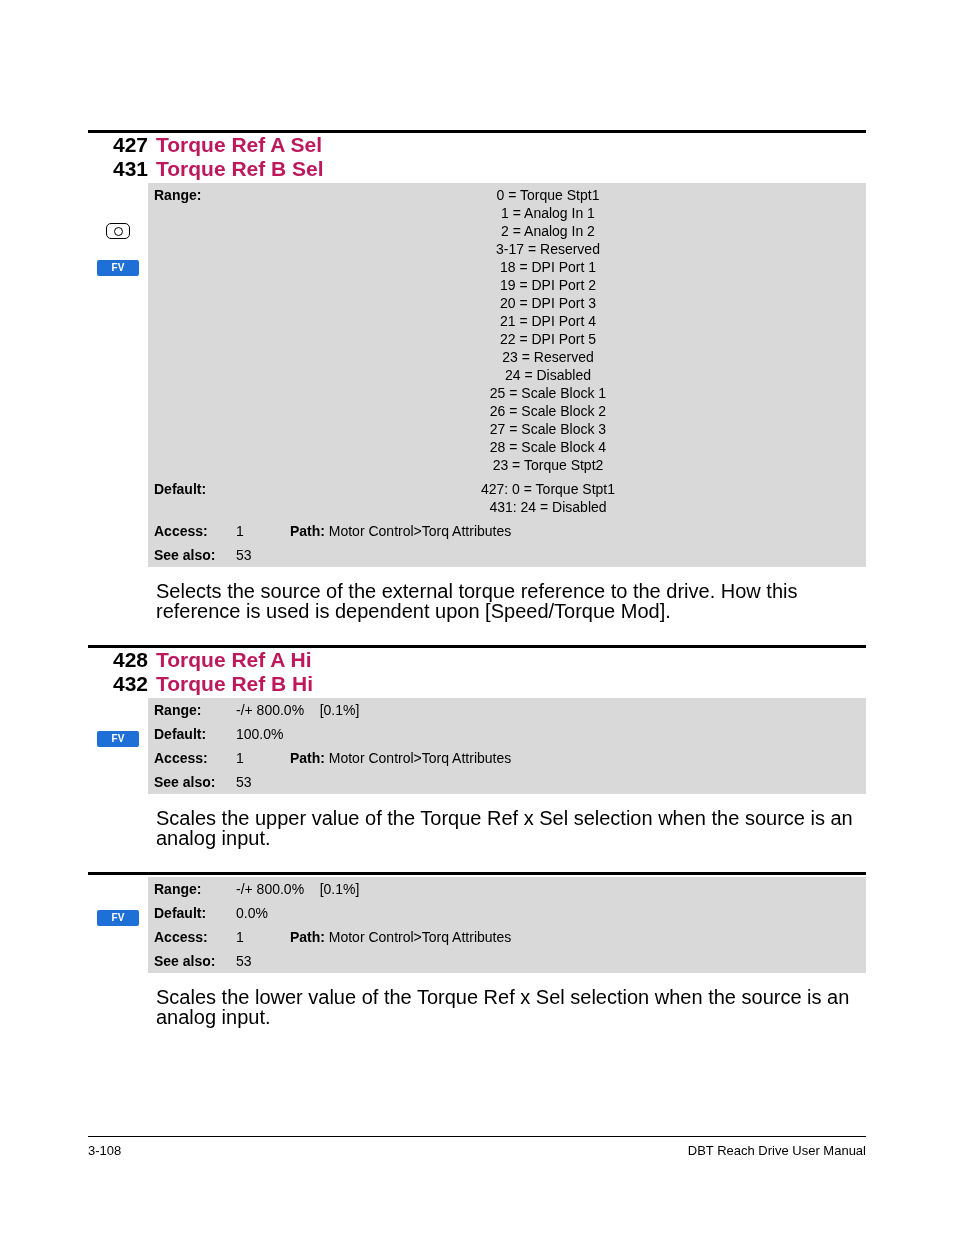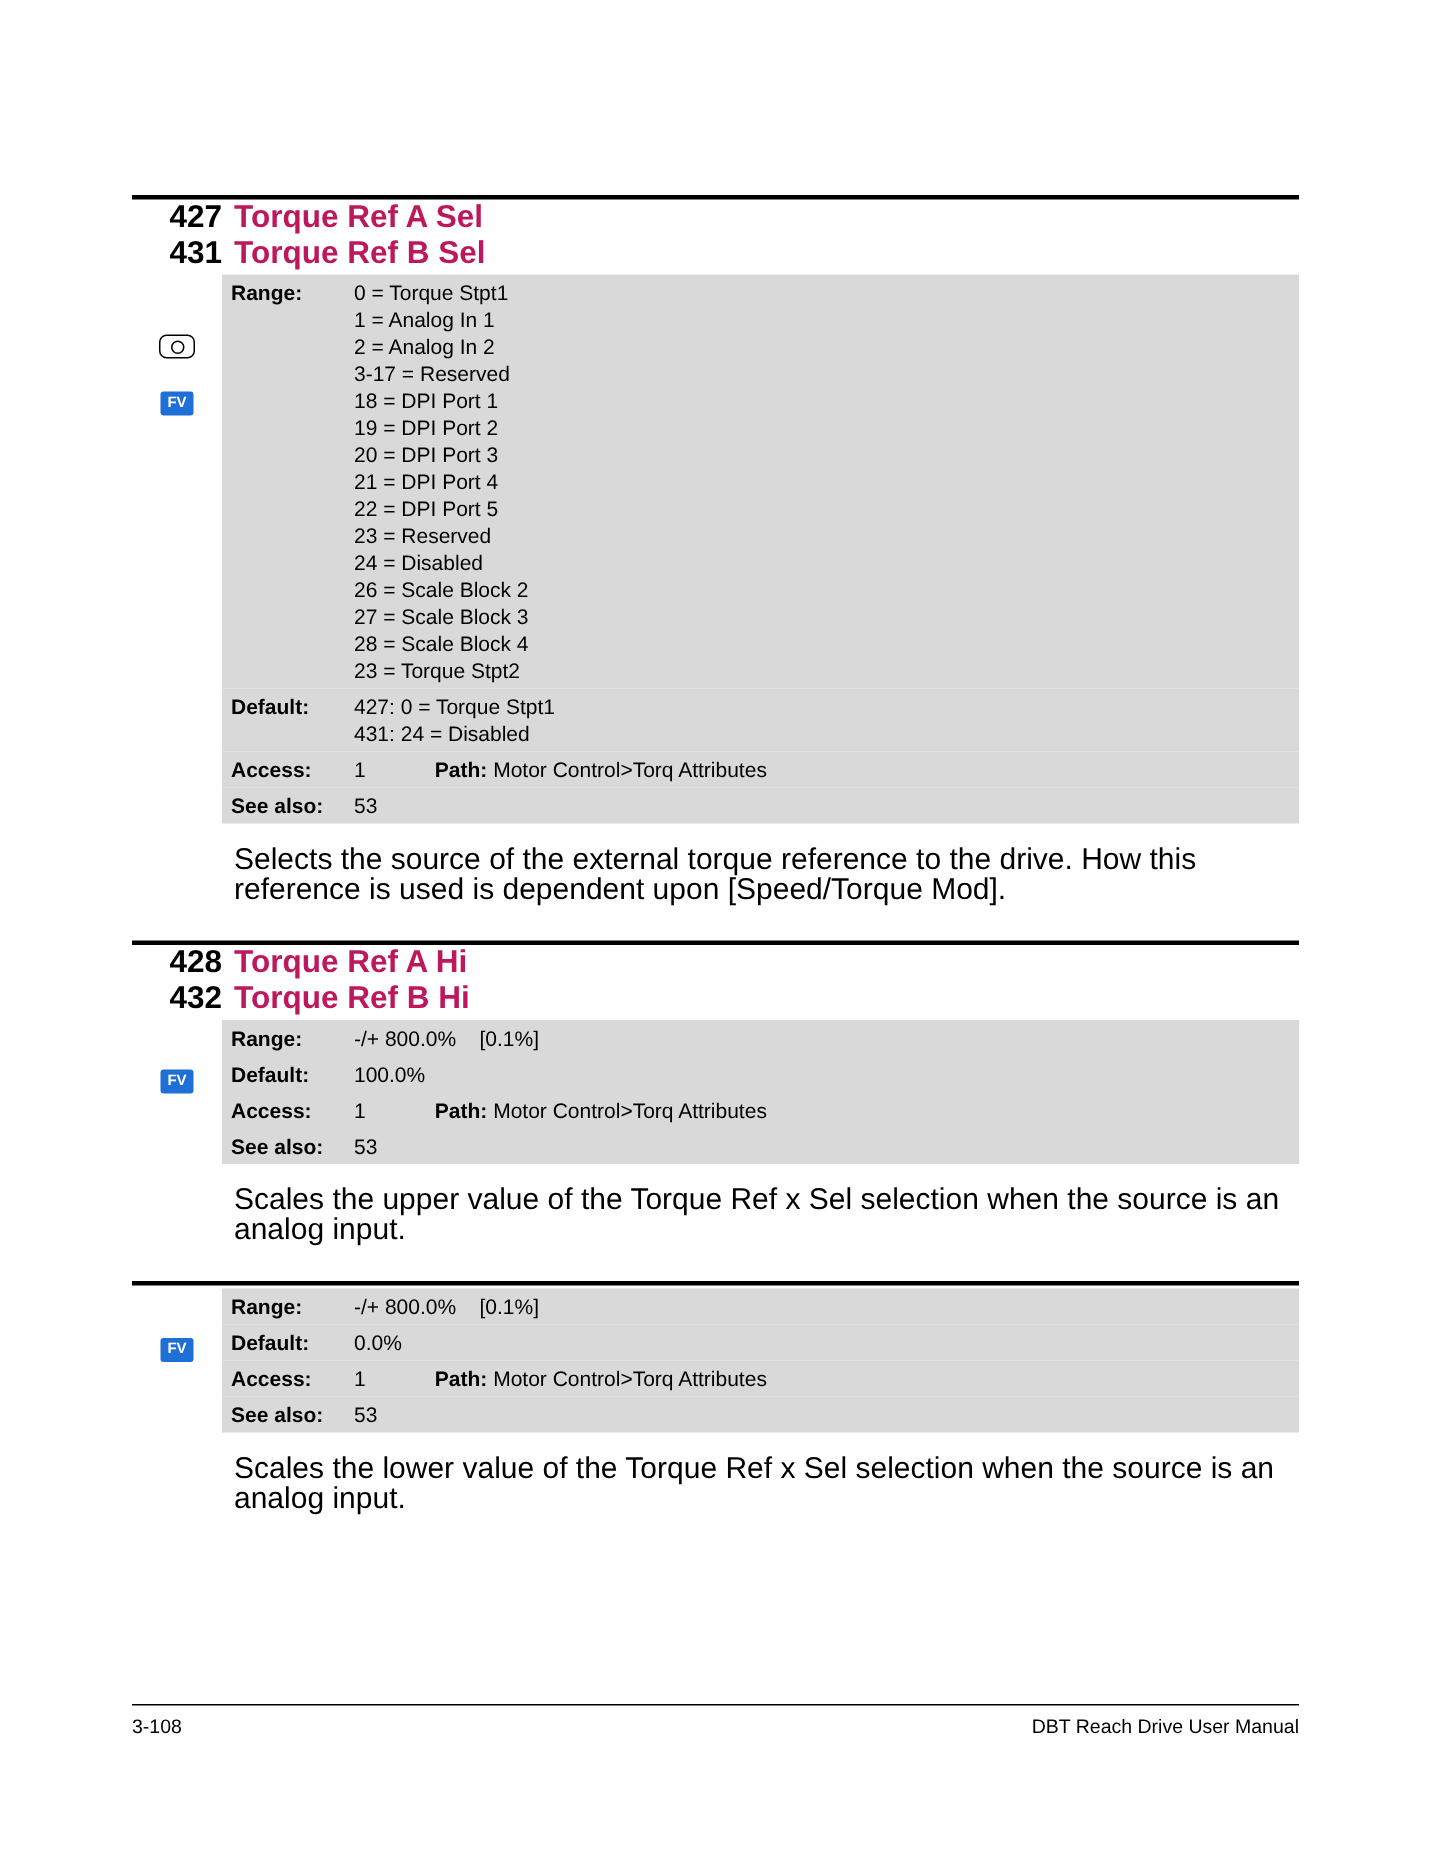--- a/index.html
+++ b/index.html
@@ -8,27 +8,27 @@
   .param-block{border-top:3px solid #000;padding-top:0;margin-bottom:24px;}
   .head-row{display:flex;align-items:flex-start;}
   .num-col{width:60px;text-align:right;padding-right:8px;}
   .num{font-weight:bold;font-size:21px;line-height:24px;}
   .title-col{flex:1;}
   .title{font-weight:bold;font-size:21px;line-height:24px;color:#be185d;}
   .body-row{display:flex;margin-top:2px;}
   .icon-col{width:60px;text-align:center;padding-top:40px;}
   .ico{display:inline-block;width:22px;height:14px;border:1px solid #000;border-radius:5px;position:relative;margin-bottom:14px;}
   .ico::after{content:"";width:7px;height:7px;border:1px solid #000;border-radius:50%;position:absolute;left:7px;top:3px;}
-  .fv{display:inline-block;width:22px;height:16px;background:#1e6fd6;color:#fff;font-size:10px;font-weight:bold;line-height:16px;text-align:center;border-radius:2px;}
+  .fv{display:inline-block;width:42px;height:16px;background:#1e6fd6;color:#fff;font-size:10px;font-weight:bold;line-height:16px;text-align:center;border-radius:2px;}
   .detail-col{flex:1;}
   .row{display:flex;align-items:flex-start;padding:3px 6px;font-size:14px;line-height:18px;}
   .row.shade{background:#d9d9d9;}
   .lab{width:82px;font-weight:bold;}
   .val{flex:1;}
-  .val .line{display:block;}
+  .val .line{display:block;text-align:center;}
   .val .pad{display:inline-block;width:50px;}
   .pathlab{font-weight:bold;}
   .desc{font-size:20px;line-height:20px;margin:14px 0 24px 68px;}
   .footer{position:absolute;bottom:77px;left:88px;right:88px;border-top:1px solid #000;display:flex;justify-content:space-between;padding-top:6px;font-size:13px;}
   .footer .ft-right{}
 </style>
 </head>
 <body>
 
 <div class="page">
@@ -57,20 +57,21 @@
             <span class="line">1 = Analog In 1</span>
             <span class="line">2 = Analog In 2</span>
             <span class="line">3-17 = Reserved</span>
             <span class="line">18 = DPI Port 1</span>
             <span class="line">19 = DPI Port 2</span>
             <span class="line">20 = DPI Port 3</span>
             <span class="line">21 = DPI Port 4</span>
             <span class="line">22 = DPI Port 5</span>
             <span class="line">23 = Reserved</span>
             <span class="line">24 = Disabled</span>
+            <span class="line">25 = Scale Block 1</span>
             <span class="line">26 = Scale Block 2</span>
             <span class="line">27 = Scale Block 3</span>
             <span class="line">28 = Scale Block 4</span>
             <span class="line">23 = Torque Stpt2</span>
           </div>
         </div>
         <div class="row shade">
           <div class="lab">Default:</div>
           <div class="val">
             <span class="line">427: 0 = Torque Stpt1</span>

